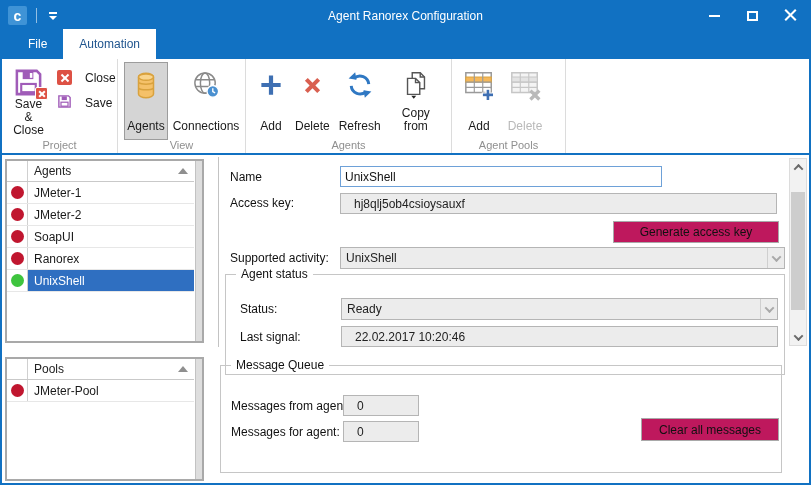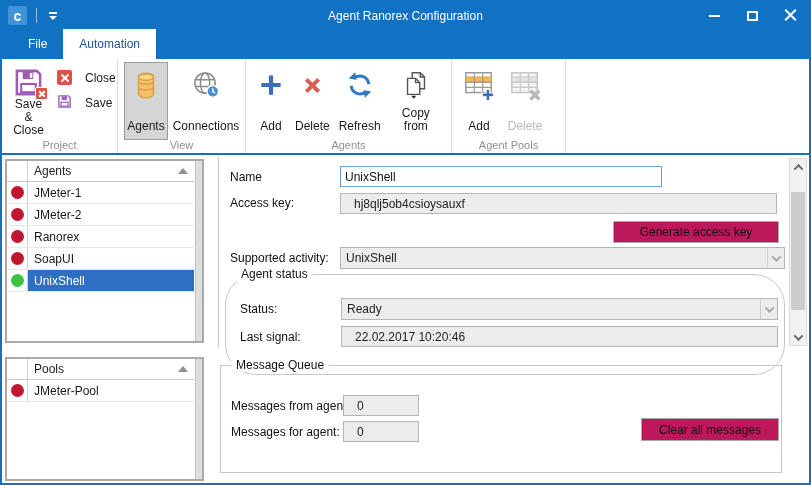--- a/index.html
+++ b/index.html
@@ -269,27 +269,27 @@
       <div class="lrow">
         <span class="dcell">
             <span class="dot red"></span>
           </span>
         <span class="ncell">JMeter-2</span>
       </div>
       <div class="lrow">
         <span class="dcell">
             <span class="dot red"></span>
           </span>
+        <span class="ncell">SoapUI</span>
+      </div>
+      <div class="lrow">
+        <span class="dcell">
+            <span class="dot red"></span>
+          </span>
         <span class="ncell">Ranorex</span>
-      </div>
-      <div class="lrow">
-        <span class="dcell">
-            <span class="dot red"></span>
-          </span>
-        <span class="ncell">SoapUI</span>
       </div>
       <div class="lrow sel">
         <span class="dcell">
             <span class="dot green"></span>
           </span>
         <span class="ncell">UnixShell</span>
       </div>
     </div>
 
     <div class="listbox" style="top:202px; height:124px;">
@@ -318,21 +318,21 @@
     <div class="pbtn" style="left:611px; top:66px; width:166px; height:22px;">Generate access key</div>
 
     <div class="flabel" style="left:228px; top:96px;">Supported activity:</div>
     <div class="combo" style="left:338px; top:92px; width:445px;">
       <span>UnixShell</span>
       <span class="cbtn">
           <span class="chev-d"></span>
         </span>
     </div>
 
-    <div class="groupbox" style="left:223px; top:119px; width:560px; height:101px;border-radius:31px;">
+    <div class="groupbox" style="left:223px; top:119px; width:560px; height:101px;">
       <div class="legend">Agent status</div>
       <div class="flabel" style="left:14px; top:27px;">Status:</div>
       <div class="combo" style="left:115px; top:23px; width:437px;">
         <span>Ready</span>
         <span class="cbtn">
             <span class="chev-d"></span>
           </span>
       </div>
       <div class="flabel" style="left:14px; top:55px;">Last signal:</div>
       <div class="tfield" style="left:115px; top:51px; width:437px;">22.02.2017 10:20:46</div>

